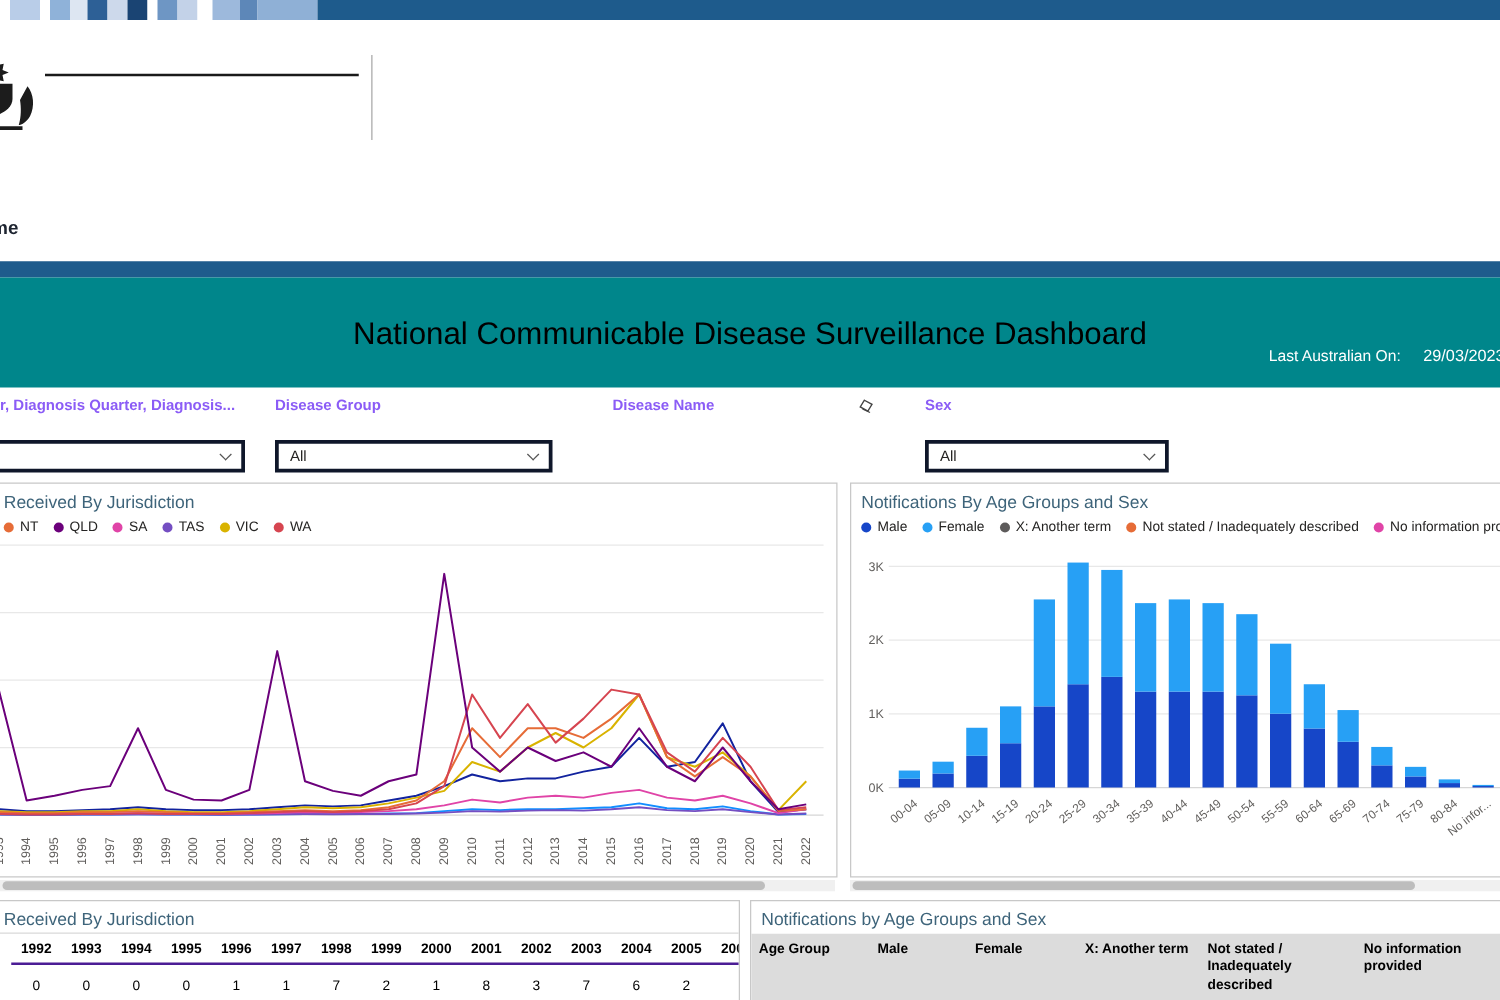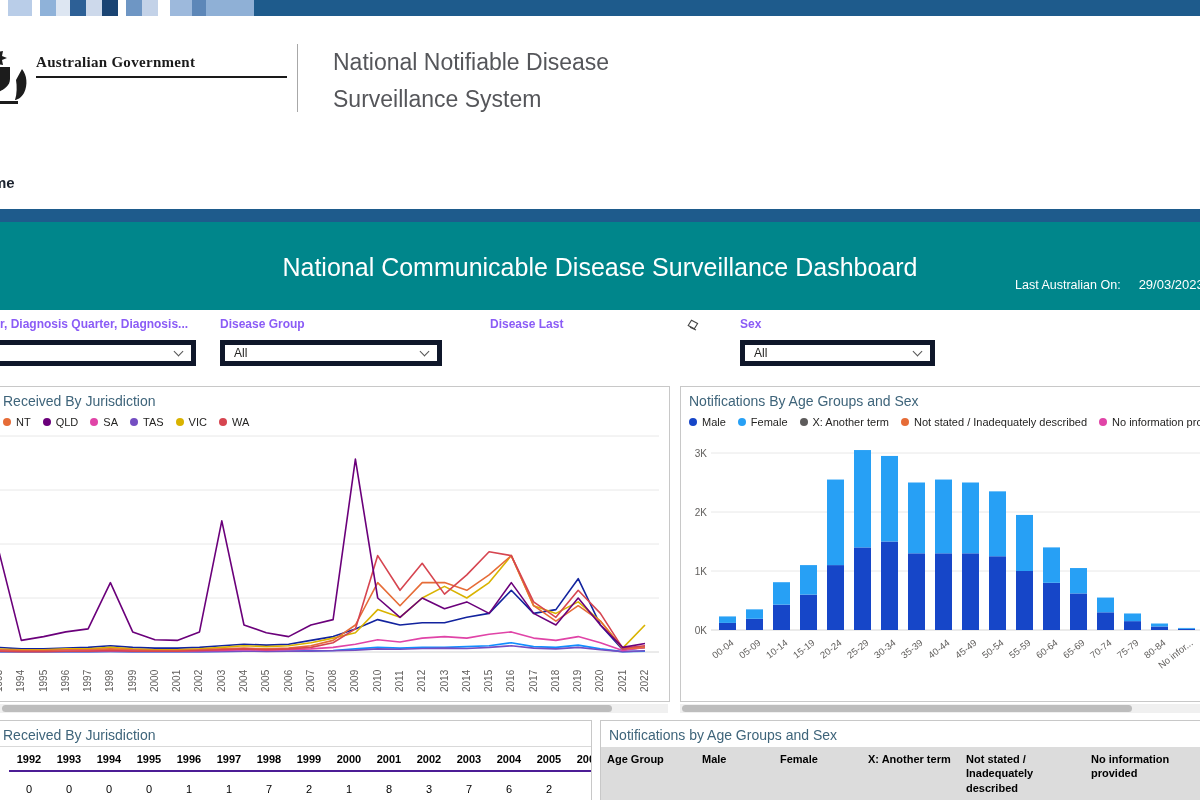--- a/index.html
+++ b/index.html
@@ -19,34 +19,34 @@
   .vdiv{position:absolute;left:297px;top:44px;width:1px;height:68px;background:#a8a8a8}
   .app-title{position:absolute;left:333px;top:44px;font-size:23px;color:#55565a;line-height:37px}
 
   .nav-home{position:absolute;left:0;top:174px;width:20px;height:22px;overflow:hidden;white-space:nowrap}
   .nav-home span{display:inline-block;margin-left:-27px;font-weight:700;font-size:15px;color:#1d2430}
 
   .blue-bar{position:absolute;top:209px;left:0;width:100%;height:13px}
 
   
   .teal{position:absolute;top:222px;left:0;width:100%;height:88px}
-  .teal h1{text-align:center;padding-top:31px;font-size:25px;font-weight:500;color:#ffffff}
+  .teal h1{text-align:center;padding-top:31px;font-size:25px;font-weight:500;color:#000000}
   .refresh{position:absolute;left:1015px;top:277px;color:#fff;font-size:12.5px;white-space:nowrap}
   .refresh .rv{margin-left:18px;font-size:13px}
 
   
   .fg{position:absolute;top:316px}
   #fg1{left:-40px;width:236px}
   #fg1 .flabel-row{padding-left:40px}
   #fg2{left:220px;width:222px}
   #fg3{left:490px;width:210px}
   #fg4{left:740px;width:195px}
   .flabel-row{display:flex;justify-content:space-between;align-items:center;height:16px}
   .flabel{font-size:12px;font-weight:600;color:#8b5cf6;white-space:nowrap}
-  .fbox{margin-top:8px;height:26px;border:5px solid #0f172a;background:#fff;display:flex;align-items:center;justify-content:space-between;padding:0 9px;font-size:12px;color:#252423;cursor:pointer}
+  .fbox{margin-top:20px;height:26px;border:3px solid #0f172a;background:#fff;display:flex;align-items:center;justify-content:space-between;padding:0 9px;font-size:12px;color:#252423;cursor:pointer}
   .chev{width:7px;height:7px;border-right:1.5px solid #555;border-bottom:1.5px solid #555;transform:rotate(45deg);margin-top:-4px;flex:none}
   .eraser svg{display:block}
 
   
   .panel{position:absolute;border:1px solid #c8c8c8;background:#fff;overflow:hidden}
   #panel-line{left:-6px;top:386px;width:676px;height:316px}
   #panel-bar{left:680px;top:386px;width:540px;height:316px}
   .ptitle{padding:6px 8px 0;font-size:14px;color:#3e647a;white-space:nowrap}
   .legend-row{display:flex;gap:12px;padding:7px 8px 0;align-items:center;white-space:nowrap;overflow:hidden;font-size:11px;color:#252423}
   .legend-item{display:flex;align-items:center;flex:none;cursor:pointer}
@@ -108,28 +108,23 @@
       <g fill="#1c1c1c">
         <path d="M28 2l2 5 5-1-1 5 5 2-5 2 1 5-5-1-2 5-2-5-5 1 1-5-5-2 5-2-1-5 5 1z"></path>
         <path d="M18 22h24v12c0 7-7 11-12 13-5-2-12-6-12-13z"></path>
         <path d="M10 24c-5 6-6 16-2 24 3 5 7 7 9 7-2-6-2-14-1-20z"></path>
         <path d="M54 24c5 6 6 16 2 24-3 5-7 7-9 7 2-6 2-14 1-20z"></path>
         <rect x="14" y="56" width="36" height="3"></rect>
       </g>
     </svg>
   </div>
   <div class="gov-text">
-    <div class="gov1">Australian Government</div>
     <div class="gov-rule"></div>
   </div>
   <div class="vdiv"></div>
-  <div class="app-title">
-    <div>National Notifiable Disease</div>
-    <div>Surveillance System</div>
-  </div>
 
   <div class="nav-home">
     <span>Home</span>
   </div>
 
   <div class="blue-bar" id="blue-bar" style="background: rgb(30, 91, 140);"></div>
 
   <div class="teal" id="teal" style="background: rgb(0, 134, 139);">
     <h1>National Communicable Disease Surveillance Dashboard</h1>
   </div>
@@ -150,21 +145,21 @@
     <div class="flabel-row">
         <span class="flabel">Disease Group</span>
       </div>
     <div class="fbox">
       <span class="fval">All</span>
       <span class="chev"></span>
     </div>
   </div>
   <div class="fg" id="fg3">
     <div class="flabel-row">
-      <span class="flabel">Disease Last</span>
+      <span class="flabel">Disease Name</span>
       <span class="eraser">
         <svg width="14" height="13" viewBox="0 0 14 13">
             <path d="M5.5 2.2 L11.6 5.5 L8.3 10.8 L2.2 7.5 Z" fill="none" stroke="#444" stroke-width="1.1"></path>
             <line x1="4" y1="9.2" x2="10" y2="12" stroke="#444" stroke-width="1.1"></line>
           </svg>
       </span>
     </div>
   </div>
   <div class="fg" id="fg4">
     <div class="flabel-row">

